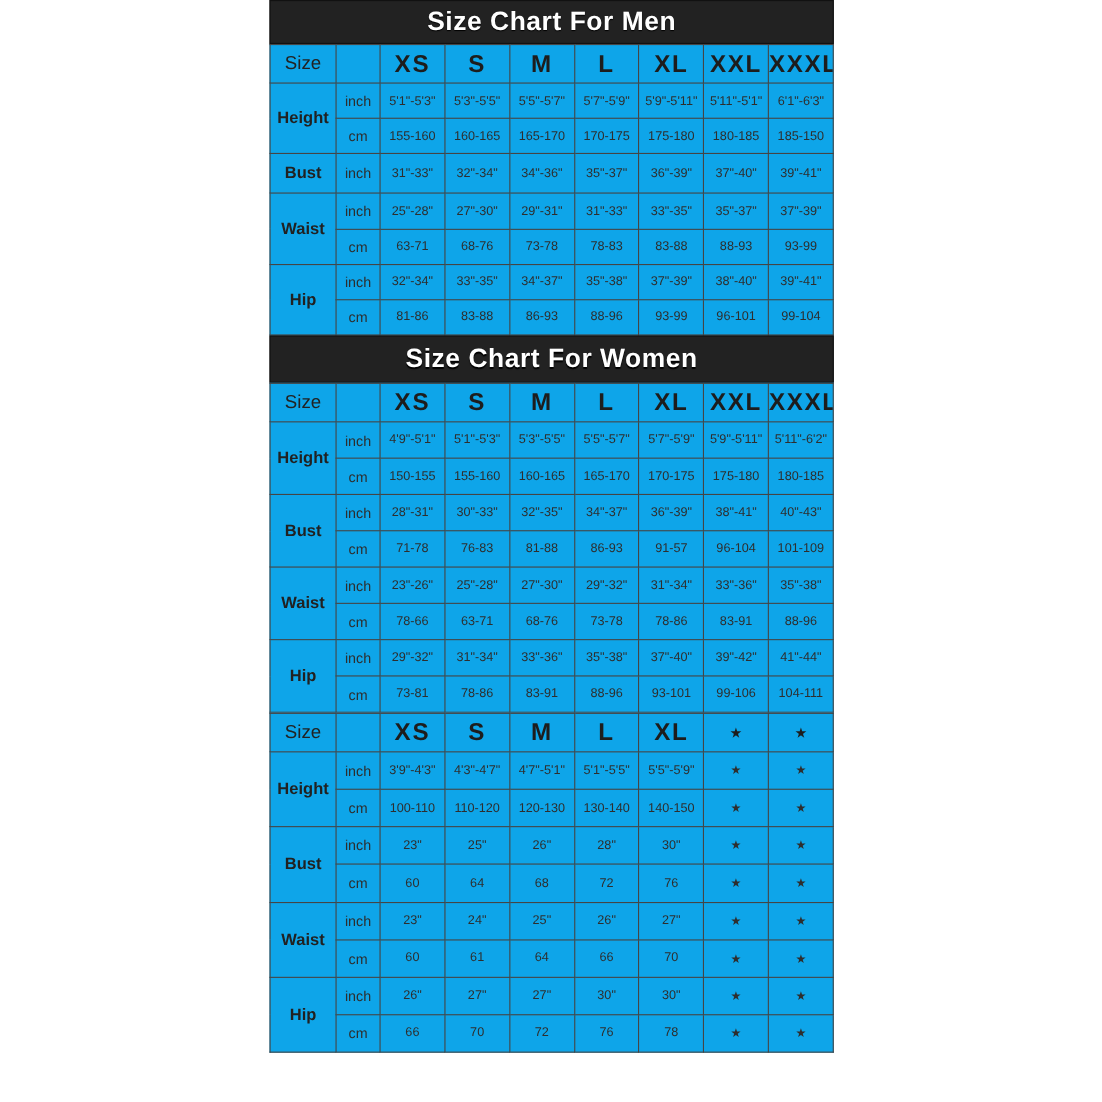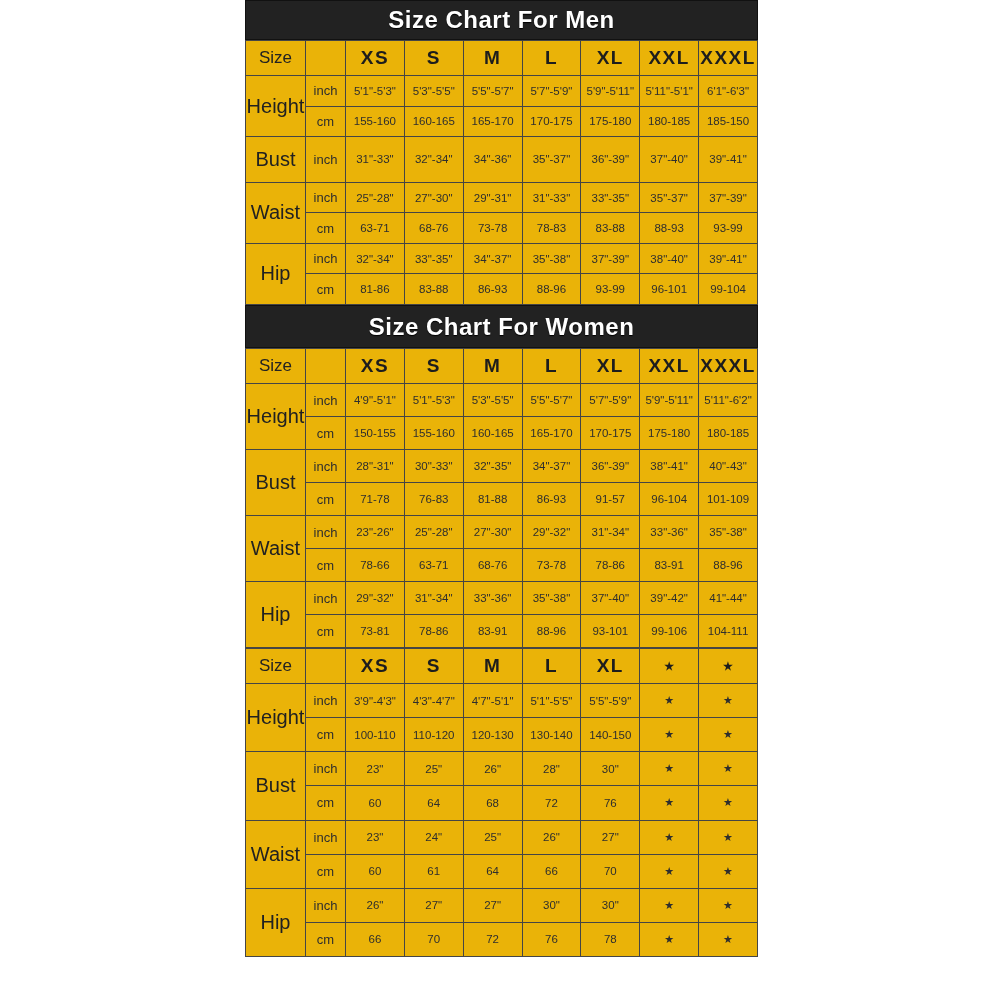--- a/index.html
+++ b/index.html
@@ -20,42 +20,42 @@
   }
   .section:nth-child(1) .titlebar { height: 40px; }
   .section:nth-child(2) .titlebar { height: 43px; text-align: right; }
   .section:nth-child(3) .titlebar { height: 45px; }
   .title {
     color: #ffffff; font-size: 24px; font-weight: bold; letter-spacing: 0.5px;
     text-shadow: 0 1px 1px #000;
   }
 
   table.grid {
-    width: 100%; border-collapse: collapse; table-layout: fixed; background: #eab308;
+    width: 100%; border-collapse: collapse; table-layout: fixed; background: #0ea5e9;
   }
   .section:nth-child(1) table.grid { height: 265px; }
   .section:nth-child(2) table.grid { height: 300px; }
   .section:nth-child(3) table.grid { height: 309px; }
 
   col.col-label { width: 60px; }
   col.col-unit  { width: 40px; }
 
   th, td {
     border: 1px solid #454545;
     text-align: center; vertical-align: middle;
     padding: 0; overflow: hidden;
   }
   thead tr { height: 35px; }
 
   th.corner { font-size: 17px; font-weight: normal; color: #222; }
   th.unit-h { }
-  th.size-h { font-size: 19px; font-weight: bold; color: #1d1d1d; letter-spacing: 1.5px; }
+  th.size-h { font-size: 22px; font-weight: bold; color: #1d1d1d; letter-spacing: 1.5px; }
   th.size-h.star { font-size: 11px; letter-spacing: 0; }
 
-  td.mlabel { font-size: 20px; font-weight: normal; color: #212121; }
+  td.mlabel { font-size: 15px; font-weight: bold; color: #212121; }
   td.unit   { font-size: 13px; color: #2e2e2e; }
   td.val    { font-size: 11.5px; color: #2e2e2e; white-space: nowrap; }
   td.val.star { font-size: 11px; }
 </style>
 </head>
 <body>
 
 <div class="canvas">
   <div class="charts">
       <section class="section">

